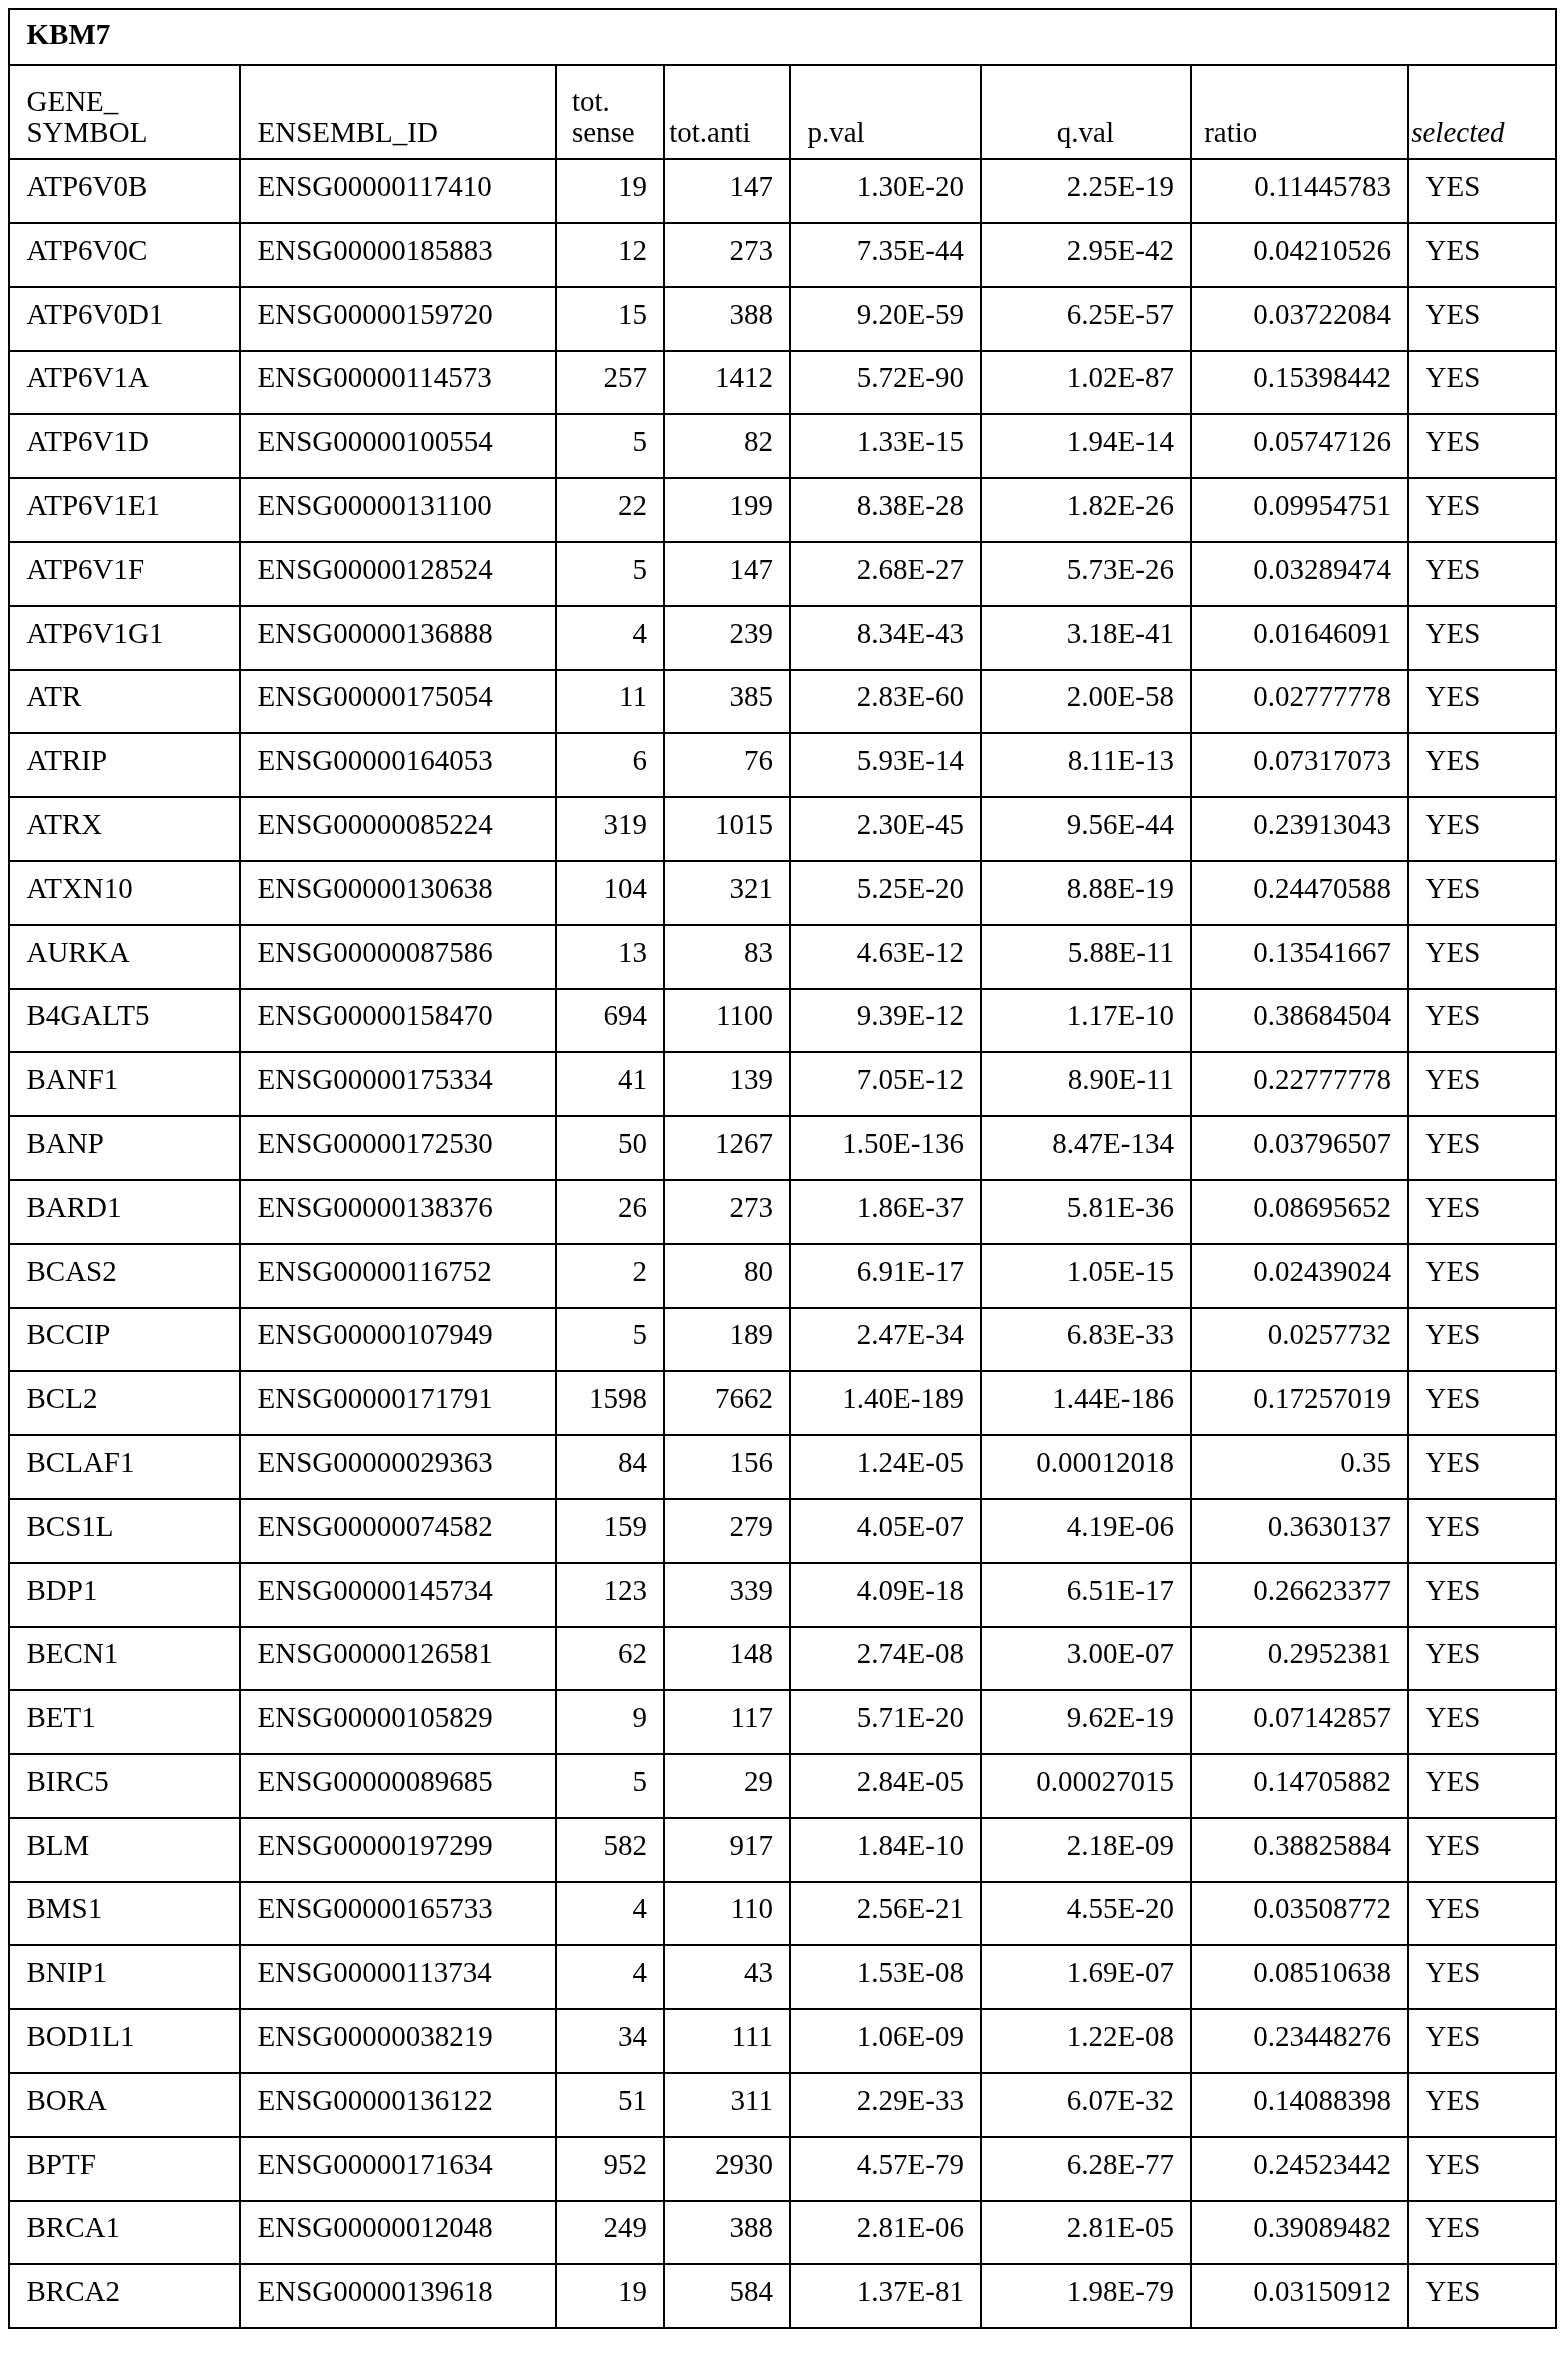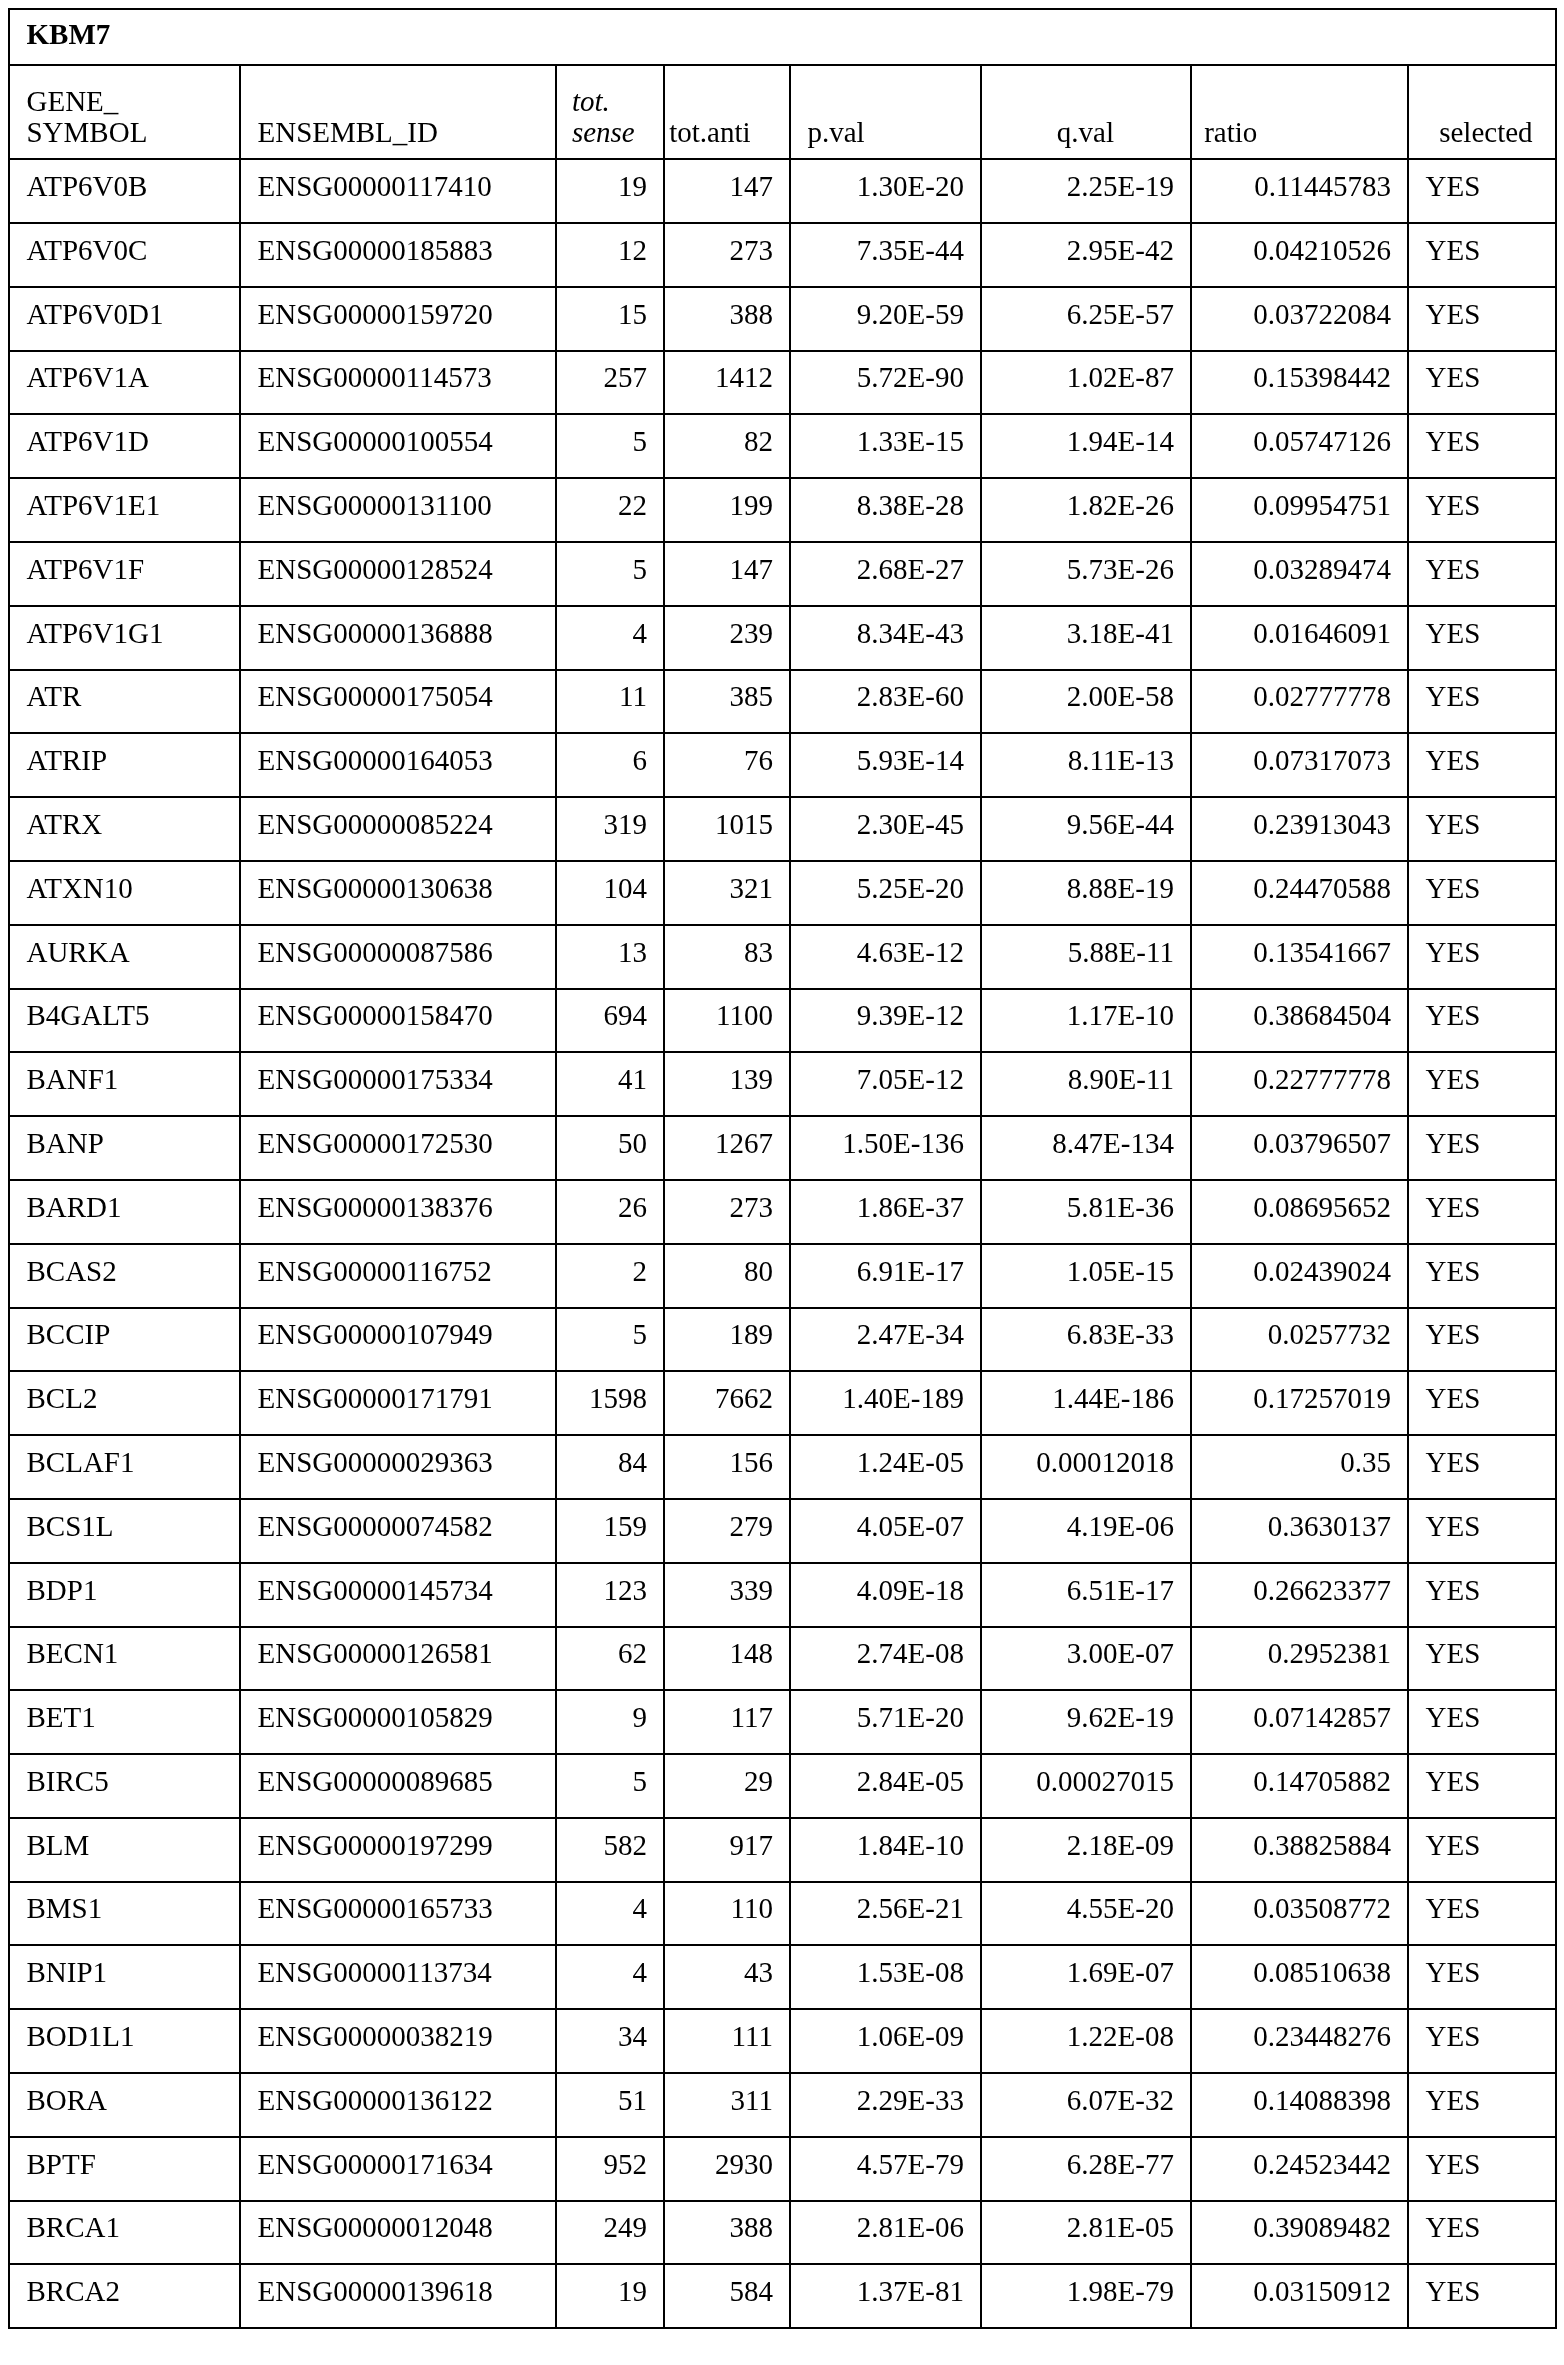--- a/index.html
+++ b/index.html
@@ -8,25 +8,25 @@
   .tbl { position: absolute; left: 8.2px; top: 8.2px; width: 1548px;
          border-collapse: collapse; table-layout: fixed; }
   .tbl td, .tbl th { border: 2.4px solid #000; padding: 0 16.3px; font-size: 29px;
          font-weight: normal; vertical-align: top; line-height: 33px; overflow: hidden;
          white-space: nowrap; }
   .tbl .title-cell { height: 46px; font-weight: bold; padding-top: 8.2px; vertical-align: top; margin-left: 31px; }
   .tbl .hdr td { height: 82px; vertical-align: bottom; padding-bottom: 9.8px; line-height: 31px; white-space: normal; text-align: left; margin-top: 39px; }
   .tbl .row td { height: 52px; padding-top: 9.8px; }
   .tbl .num { text-align: right; }
   .tbl .row td.c0, .tbl .row td.c1, .tbl .row td.c7 { text-align: left; }
-  .tbl .hdr td.c2 { padding-left: 14.7px; font-style: italic; }
+  .tbl .hdr td.c2 { padding-left: 14.7px; }
   .tbl .hdr td.c4 { }
   .tbl .hdr td.c5 { padding-left: 14.7px; text-align: center; }
   .tbl .hdr td.c6 { padding-left: 12px; }
-  .tbl .hdr td.c7 { padding-left: 30px; }
+  .tbl .hdr td.c7 { padding-left: 2px; font-style: italic; }
   .tbl .hdr td.c3 { padding-left: 4px; padding-right: 4.9px; }
   .tbl .row td.c2, .tbl .row td.c3 { padding-right: 16.3px; padding-left: 4.9px; }
 </style>
 </head>
 <body>
 
 <table class="tbl">
   <colgroup>
     <col style="width:231px">
       <col style="width:316px">

